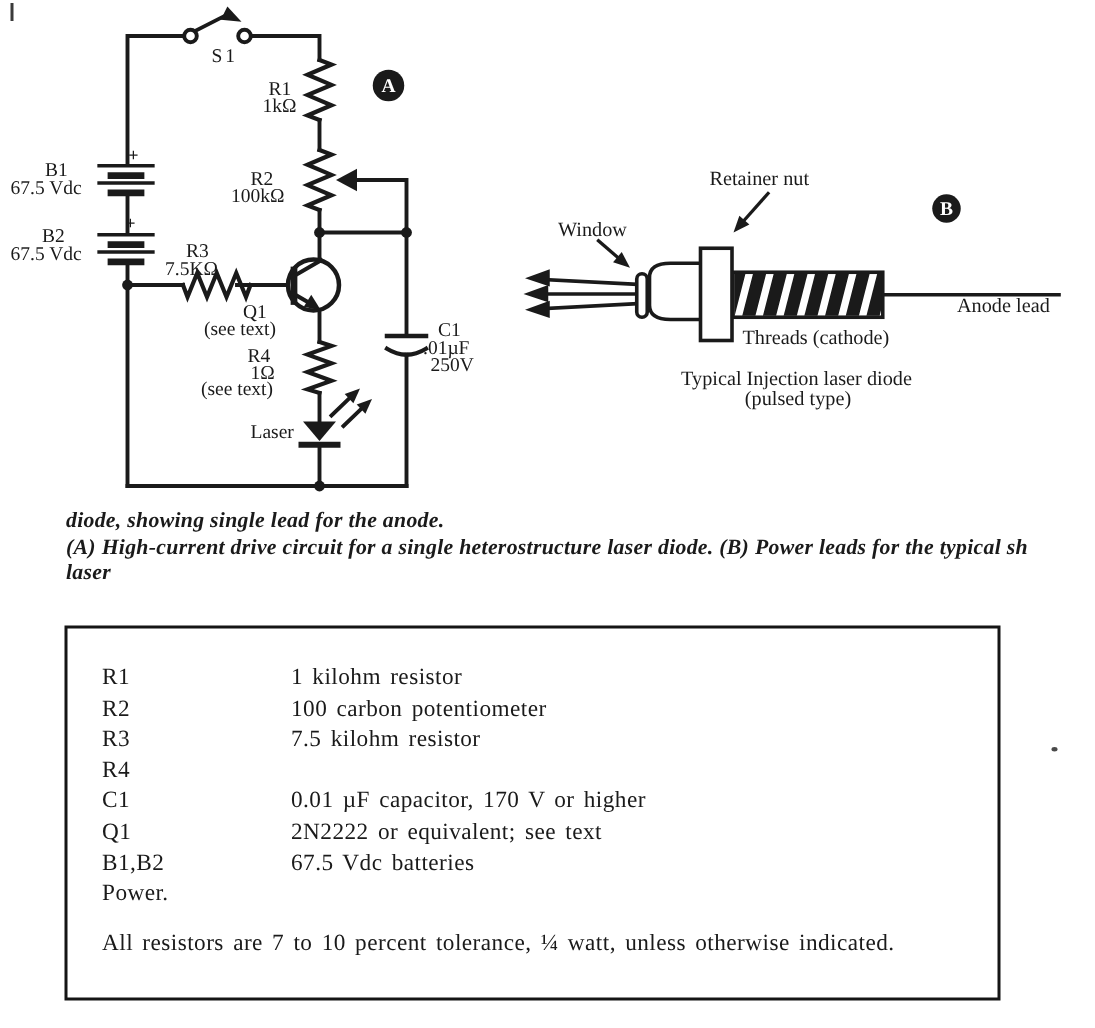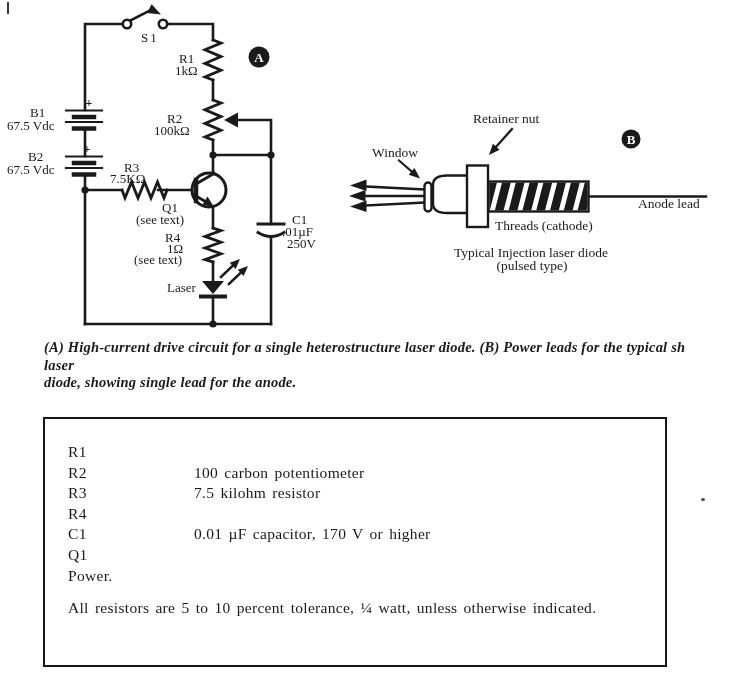--- a/index.html
+++ b/index.html
@@ -200,46 +200,52 @@
   <text class="figcap" x="531" y="256.5">Typical Injection laser diode</text>
   <text class="figcap" x="532" y="270">(pulsed type)</text>
 
   <g>
     <circle cx="631" cy="139" r="9.5" fill="#1a1a1a"></circle>
     <text class="badge-letter" x="631" y="143.5">B</text>
   </g>
 </svg>
 
 <div class="abs caption">
+  <div>diode, showing single lead for the anode.</div>
   <div>(A) High-current drive circuit for a single heterostructure laser diode. (B) Power leads for the typical sh laser</div>
-  <div>diode, showing single lead for the anode.</div>
 </div>
 
 <div class="abs parts-box">
   <div class="prow">
     <span class="pref">R1</span>
+    <span class="pdesc">1 kilohm resistor</span>
   </div>
   <div class="prow">
     <span class="pref">R2</span>
     <span class="pdesc">100 carbon potentiometer</span>
   </div>
   <div class="prow">
     <span class="pref">R3</span>
     <span class="pdesc">7.5 kilohm resistor</span>
   </div>
   <div class="prow">
     <span class="pref">R4</span>
   </div>
   <div class="prow">
     <span class="pref">C1</span>
     <span class="pdesc">0.01 µF capacitor, 170 V or higher</span>
   </div>
   <div class="prow">
     <span class="pref">Q1</span>
+    <span class="pdesc">2N2222 or equivalent; see text</span>
+  </div>
+  <div class="prow">
+    <span class="pref">B1,B2</span>
+    <span class="pdesc">67.5 Vdc batteries</span>
   </div>
   <div class="prow">
     <span class="pref">Power.</span>
   </div>
-  <div class="pnote">All resistors are 5 to 10 percent tolerance, ¼ watt, unless otherwise indicated.</div>
+  <div class="pnote">All resistors are 7 to 10 percent tolerance, ¼ watt, unless otherwise indicated.</div>
 </div>
 
 <div class="abs artifact-tick"></div>
 <div class="abs artifact-dot"></div>
 
 </body></html>

